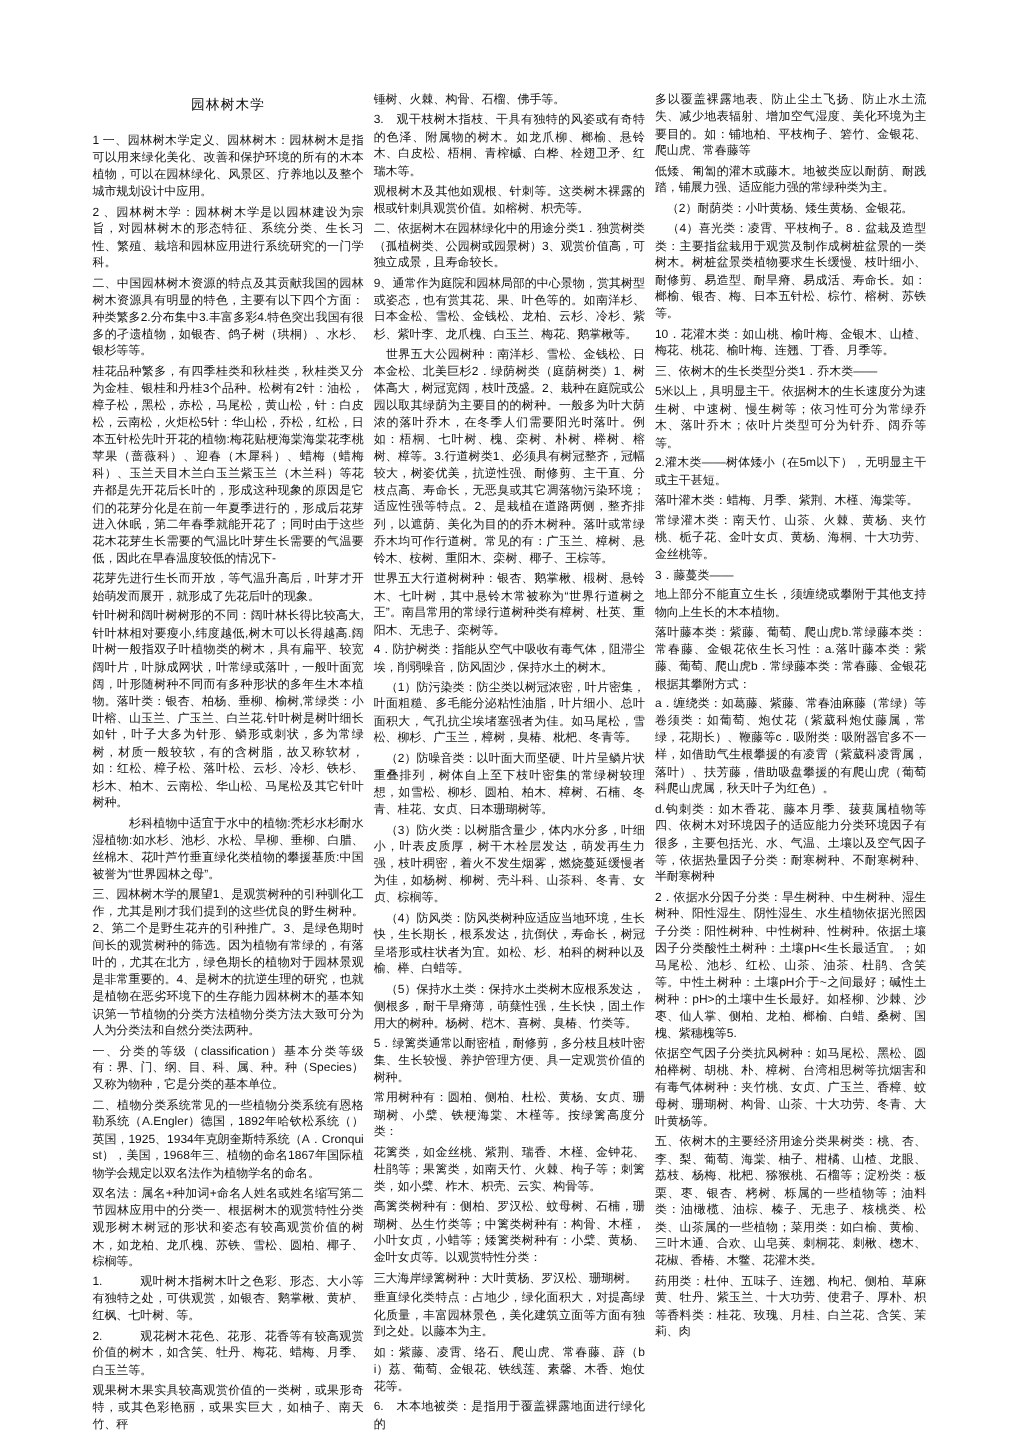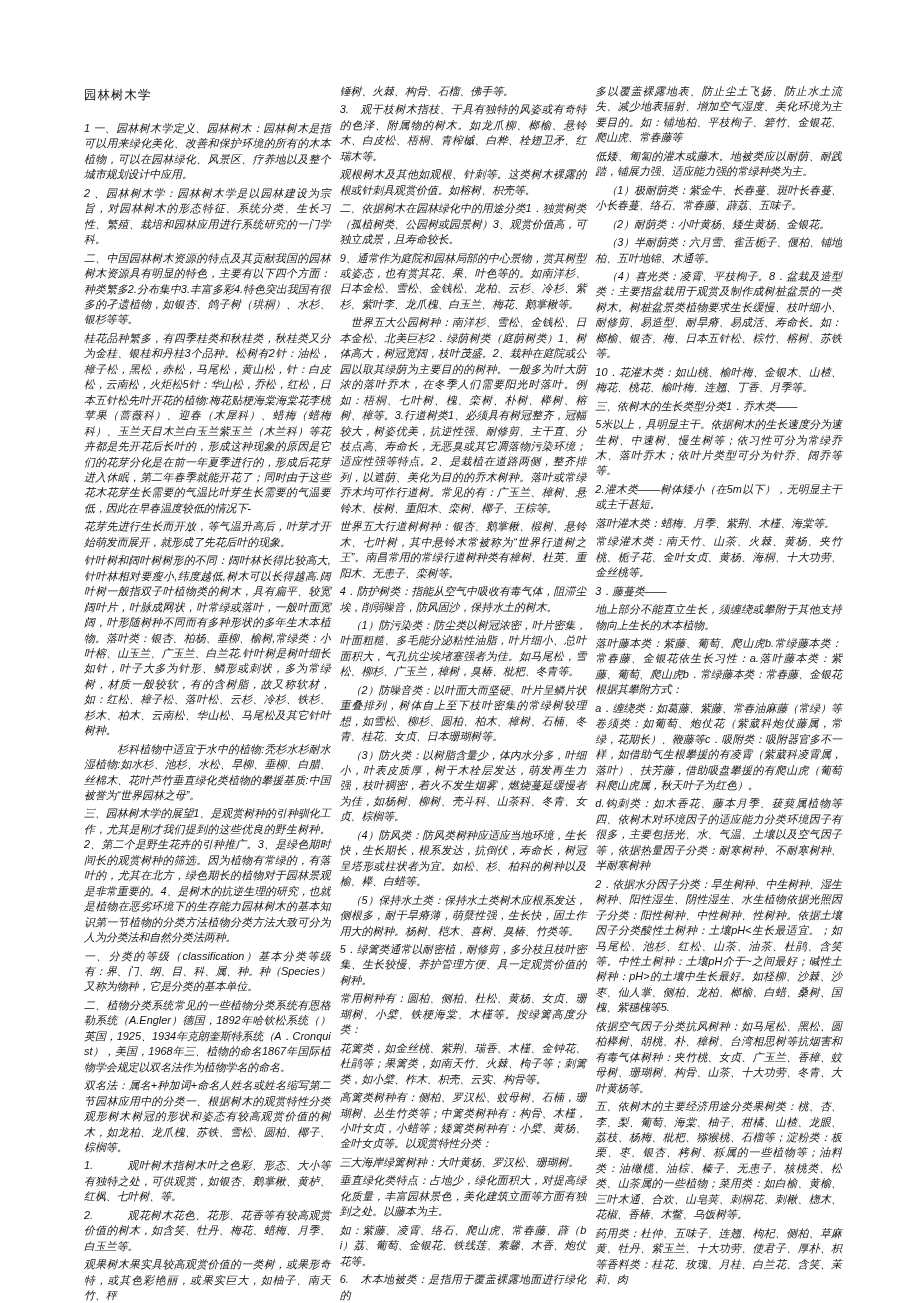--- a/index.html
+++ b/index.html
@@ -20,33 +20,33 @@
     display: flex;
     gap: 9px;
   }
   .col {
     flex: 1;
     min-width: 0;
   }
   .doc-title {
     font-size: 12.5px;
     font-weight: 400;
+    text-align: center;
     letter-spacing: 1px;
     margin: 3px 0 17px 0;
     color: #111;
   }
   .para {
     font-size: 10.9px;
     line-height: 15.45px;
     margin: 0 0 3px 0;
     text-align: justify;
     text-justify: inter-ideograph;
     word-break: break-all;
     white-space: pre-wrap;
-    font-style: italic;
   }
 </style>
 </head>
 <body>
 
 <div class="sheet">
   <section class="col">
     <h1 class="doc-title">园林树木学</h1>
     <div>
         <p class="para">1 一、园林树木学定义、园林树木：园林树木是指可以用来绿化美化、改善和保护环境的所有的木本植物，可以在园林绿化、风景区、疗养地以及整个城市规划设计中应用。</p>
@@ -87,34 +87,32 @@
         <p class="para">三大海岸绿篱树种：大叶黄杨、罗汉松、珊瑚树。</p>
         <p class="para">垂直绿化类特点：占地少，绿化面积大，对提高绿化质量，丰富园林景色，美化建筑立面等方面有独到之处。以藤本为主。</p>
         <p class="para">如：紫藤、凌霄、络石、爬山虎、常春藤、薜（bi）荔、葡萄、金银花、铁线莲、素馨、木香、炮仗花等。</p>
         <p class="para">6.　木本地被类：是指用于覆盖裸露地面进行绿化的</p>
       </div>
   </section>
   <section class="col">
     <div>
         <p class="para">多以覆盖裸露地表、防止尘土飞扬、防止水土流失、减少地表辐射、增加空气湿度、美化环境为主要目的。如：铺地柏、平枝栒子、箬竹、金银花、爬山虎、常春藤等</p>
         <p class="para">低矮、匍匐的灌木或藤木。地被类应以耐荫、耐践踏，铺展力强、适应能力强的常绿种类为主。</p>
-        <p class="para">　（1）极耐荫类：紫金牛、长春蔓、斑叶长春蔓、小长春蔓、络石、常春藤、薜荔、五味子。</p>
         <p class="para">　（2）耐荫类：小叶黄杨、矮生黄杨、金银花。</p>
-        <p class="para">　（3）半耐荫类：六月雪、雀舌栀子、偃柏、铺地柏、五叶地锦、木通等。</p>
         <p class="para">　（4）喜光类：凌霄、平枝栒子。8．盆栽及造型类：主要指盆栽用于观赏及制作成树桩盆景的一类树木。树桩盆景类植物要求生长缓慢、枝叶细小、耐修剪、易造型、耐旱瘠、易成活、寿命长。如：榔榆、银杏、梅、日本五针松、棕竹、榕树、苏铁等。</p>
         <p class="para">10．花灌木类：如山桃、榆叶梅、金银木、山楂、梅花、桃花、榆叶梅、连翘、丁香、月季等。</p>
         <p class="para">三、依树木的生长类型分类1．乔木类——</p>
         <p class="para">5米以上，具明显主干。依据树木的生长速度分为速生树、中速树、慢生树等；依习性可分为常绿乔木、落叶乔木；依叶片类型可分为针乔、阔乔等等。</p>
         <p class="para">2.灌木类——树体矮小（在5m以下），无明显主干或主干甚短。</p>
         <p class="para">落叶灌木类：蜡梅、月季、紫荆、木槿、海棠等。</p>
         <p class="para">常绿灌木类：南天竹、山茶、火棘、黄杨、夹竹桃、栀子花、金叶女贞、黄杨、海桐、十大功劳、金丝桃等。</p>
         <p class="para">3．藤蔓类——</p>
         <p class="para">地上部分不能直立生长，须缠绕或攀附于其他支持物向上生长的木本植物。</p>
         <p class="para">落叶藤本类：紫藤、葡萄、爬山虎b.常绿藤本类：常春藤、金银花依生长习性：a.落叶藤本类：紫藤、葡萄、爬山虎b．常绿藤本类：常春藤、金银花根据其攀附方式：</p>
         <p class="para">a．缠绕类：如葛藤、紫藤、常春油麻藤（常绿）等卷须类：如葡萄、炮仗花（紫葳科炮仗藤属，常绿，花期长）、鞭藤等c．吸附类：吸附器官多不一样，如借助气生根攀援的有凌霄（紫葳科凌霄属，落叶）、扶芳藤，借助吸盘攀援的有爬山虎（葡萄科爬山虎属，秋天叶子为红色）。</p>
         <p class="para">d.钩刺类：如木香花、藤本月季、菝葜属植物等四、依树木对环境因子的适应能力分类环境因子有很多，主要包括光、水、气温、土壤以及空气因子等，依据热量因子分类：耐寒树种、不耐寒树种、半耐寒树种</p>
         <p class="para">2．依据水分因子分类：旱生树种、中生树种、湿生树种、阳性湿生、阴性湿生、水生植物依据光照因子分类：阳性树种、中性树种、性树种。依据土壤因子分类酸性土树种：土壤pH&lt;生长最适宜。；如马尾松、池杉、红松、山茶、油茶、杜鹃、含笑等。中性土树种：土壤pH介于~之间最好；碱性土树种：pH&gt;的土壤中生长最好。如柽柳、沙棘、沙枣、仙人掌、侧柏、龙柏、榔榆、白蜡、桑树、国槐、紫穗槐等5.</p>
         <p class="para">依据空气因子分类抗风树种：如马尾松、黑松、圆柏榉树、胡桃、朴、樟树、台湾相思树等抗烟害和有毒气体树种：夹竹桃、女贞、广玉兰、香樟、蚊母树、珊瑚树、构骨、山茶、十大功劳、冬青、大叶黄杨等。</p>
-        <p class="para">五、依树木的主要经济用途分类果树类：桃、杏、李、梨、葡萄、海棠、柚子、柑橘、山楂、龙眼、荔枝、杨梅、枇杷、猕猴桃、石榴等；淀粉类：板栗、枣、银杏、栲树、栎属的一些植物等；油料类：油橄榄、油棕、榛子、无患子、核桃类、松类、山茶属的一些植物；菜用类：如白榆、黄榆、三叶木通、合欢、山皂荚、刺桐花、刺楸、楤木、花椒、香椿、木鳖、乌饭树等。</p>
+        <p class="para">五、依树木的主要经济用途分类果树类：桃、杏、李、梨、葡萄、海棠、柚子、柑橘、山楂、龙眼、荔枝、杨梅、枇杷、猕猴桃、石榴等；淀粉类：板栗、枣、银杏、栲树、栎属的一些植物等；油料类：油橄榄、油棕、榛子、无患子、核桃类、松类、山茶属的一些植物；菜用类：如白榆、黄榆、三叶木通、合欢、山皂荚、刺桐花、刺楸、楤木、花椒、香椿、木鳖、花灌木类。</p>
         <p class="para">药用类：杜仲、五味子、连翘、枸杞、侧柏、草麻黄、牡丹、紫玉兰、十大功劳、使君子、厚朴、枳等香料类：桂花、玫瑰、月桂、白兰花、含笑、茉莉、肉</p>
       </div>
   </section>
 </div>
 
 </body></html>

